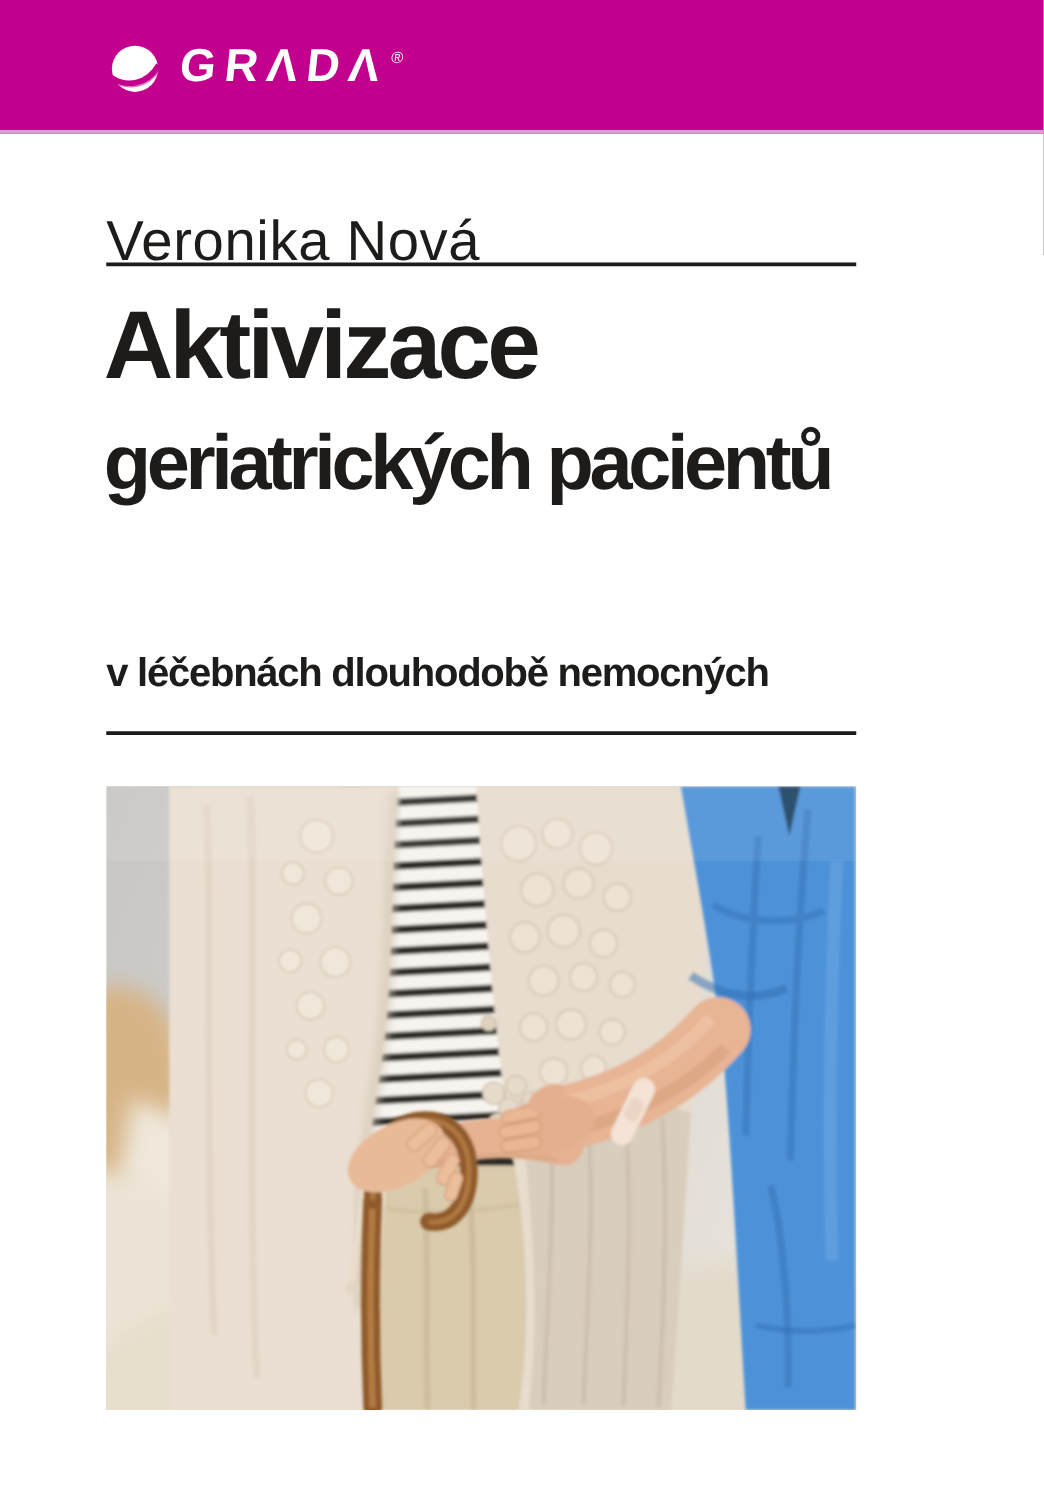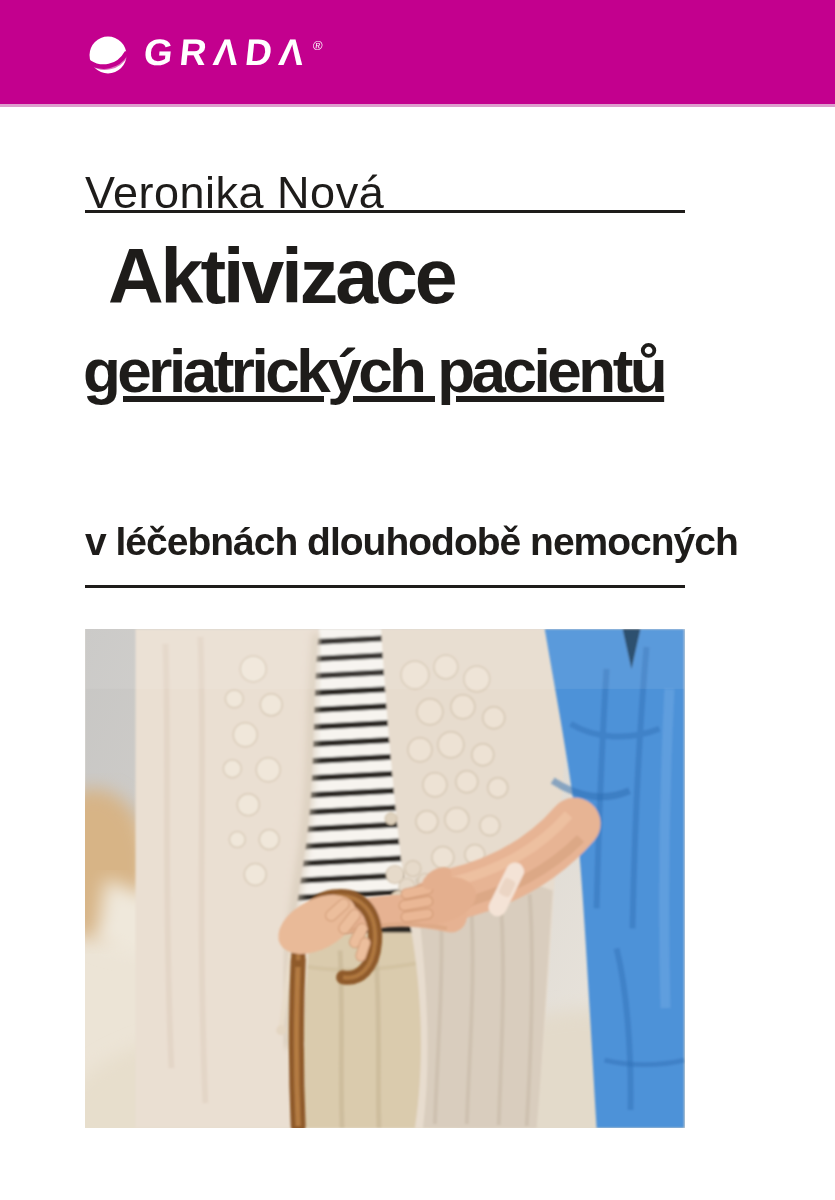--- a/index.html
+++ b/index.html
@@ -33,28 +33,28 @@
   }
   .author{
     position:absolute;left:85px;top:170px;font-size:45px;font-weight:400;
     color:var(--ink);line-height:1;letter-spacing:0.5px;
   }
   .rule{position:absolute;left:85px;width:600px;height:3px;background:var(--ink);}
   .rule-top{top:210px;}
   .rule-bottom{top:585px;}
   .title-line1{
     position:absolute;left:83px;top:238px;font-size:77px;font-weight:700;
-    color:var(--ink);line-height:1;letter-spacing:-3px;margin-left:25px;
+    color:var(--ink);line-height:1;letter-spacing:-3px;
   }
   .title-line2{
     position:absolute;left:83px;top:340px;font-size:62px;font-weight:700;
-    color:var(--ink);line-height:1;letter-spacing:-3.5px;text-decoration:underline;
+    color:var(--ink);line-height:1;letter-spacing:-3.5px;
   }
   .subtitle{
-    position:absolute;left:85px;top:522px;font-size:39px;font-weight:700;
+    position:absolute;left:85px;top:522px;font-size:32px;font-weight:700;
     color:var(--ink);line-height:1;letter-spacing:-1px;
   }
   .photo{
     position:absolute;left:85px;top:629px;width:600px;height:499px;
     overflow:hidden;background:#D8D5D0;
   }
   .photo svg{display:block;}
 </style>
 </head>
 <body>

